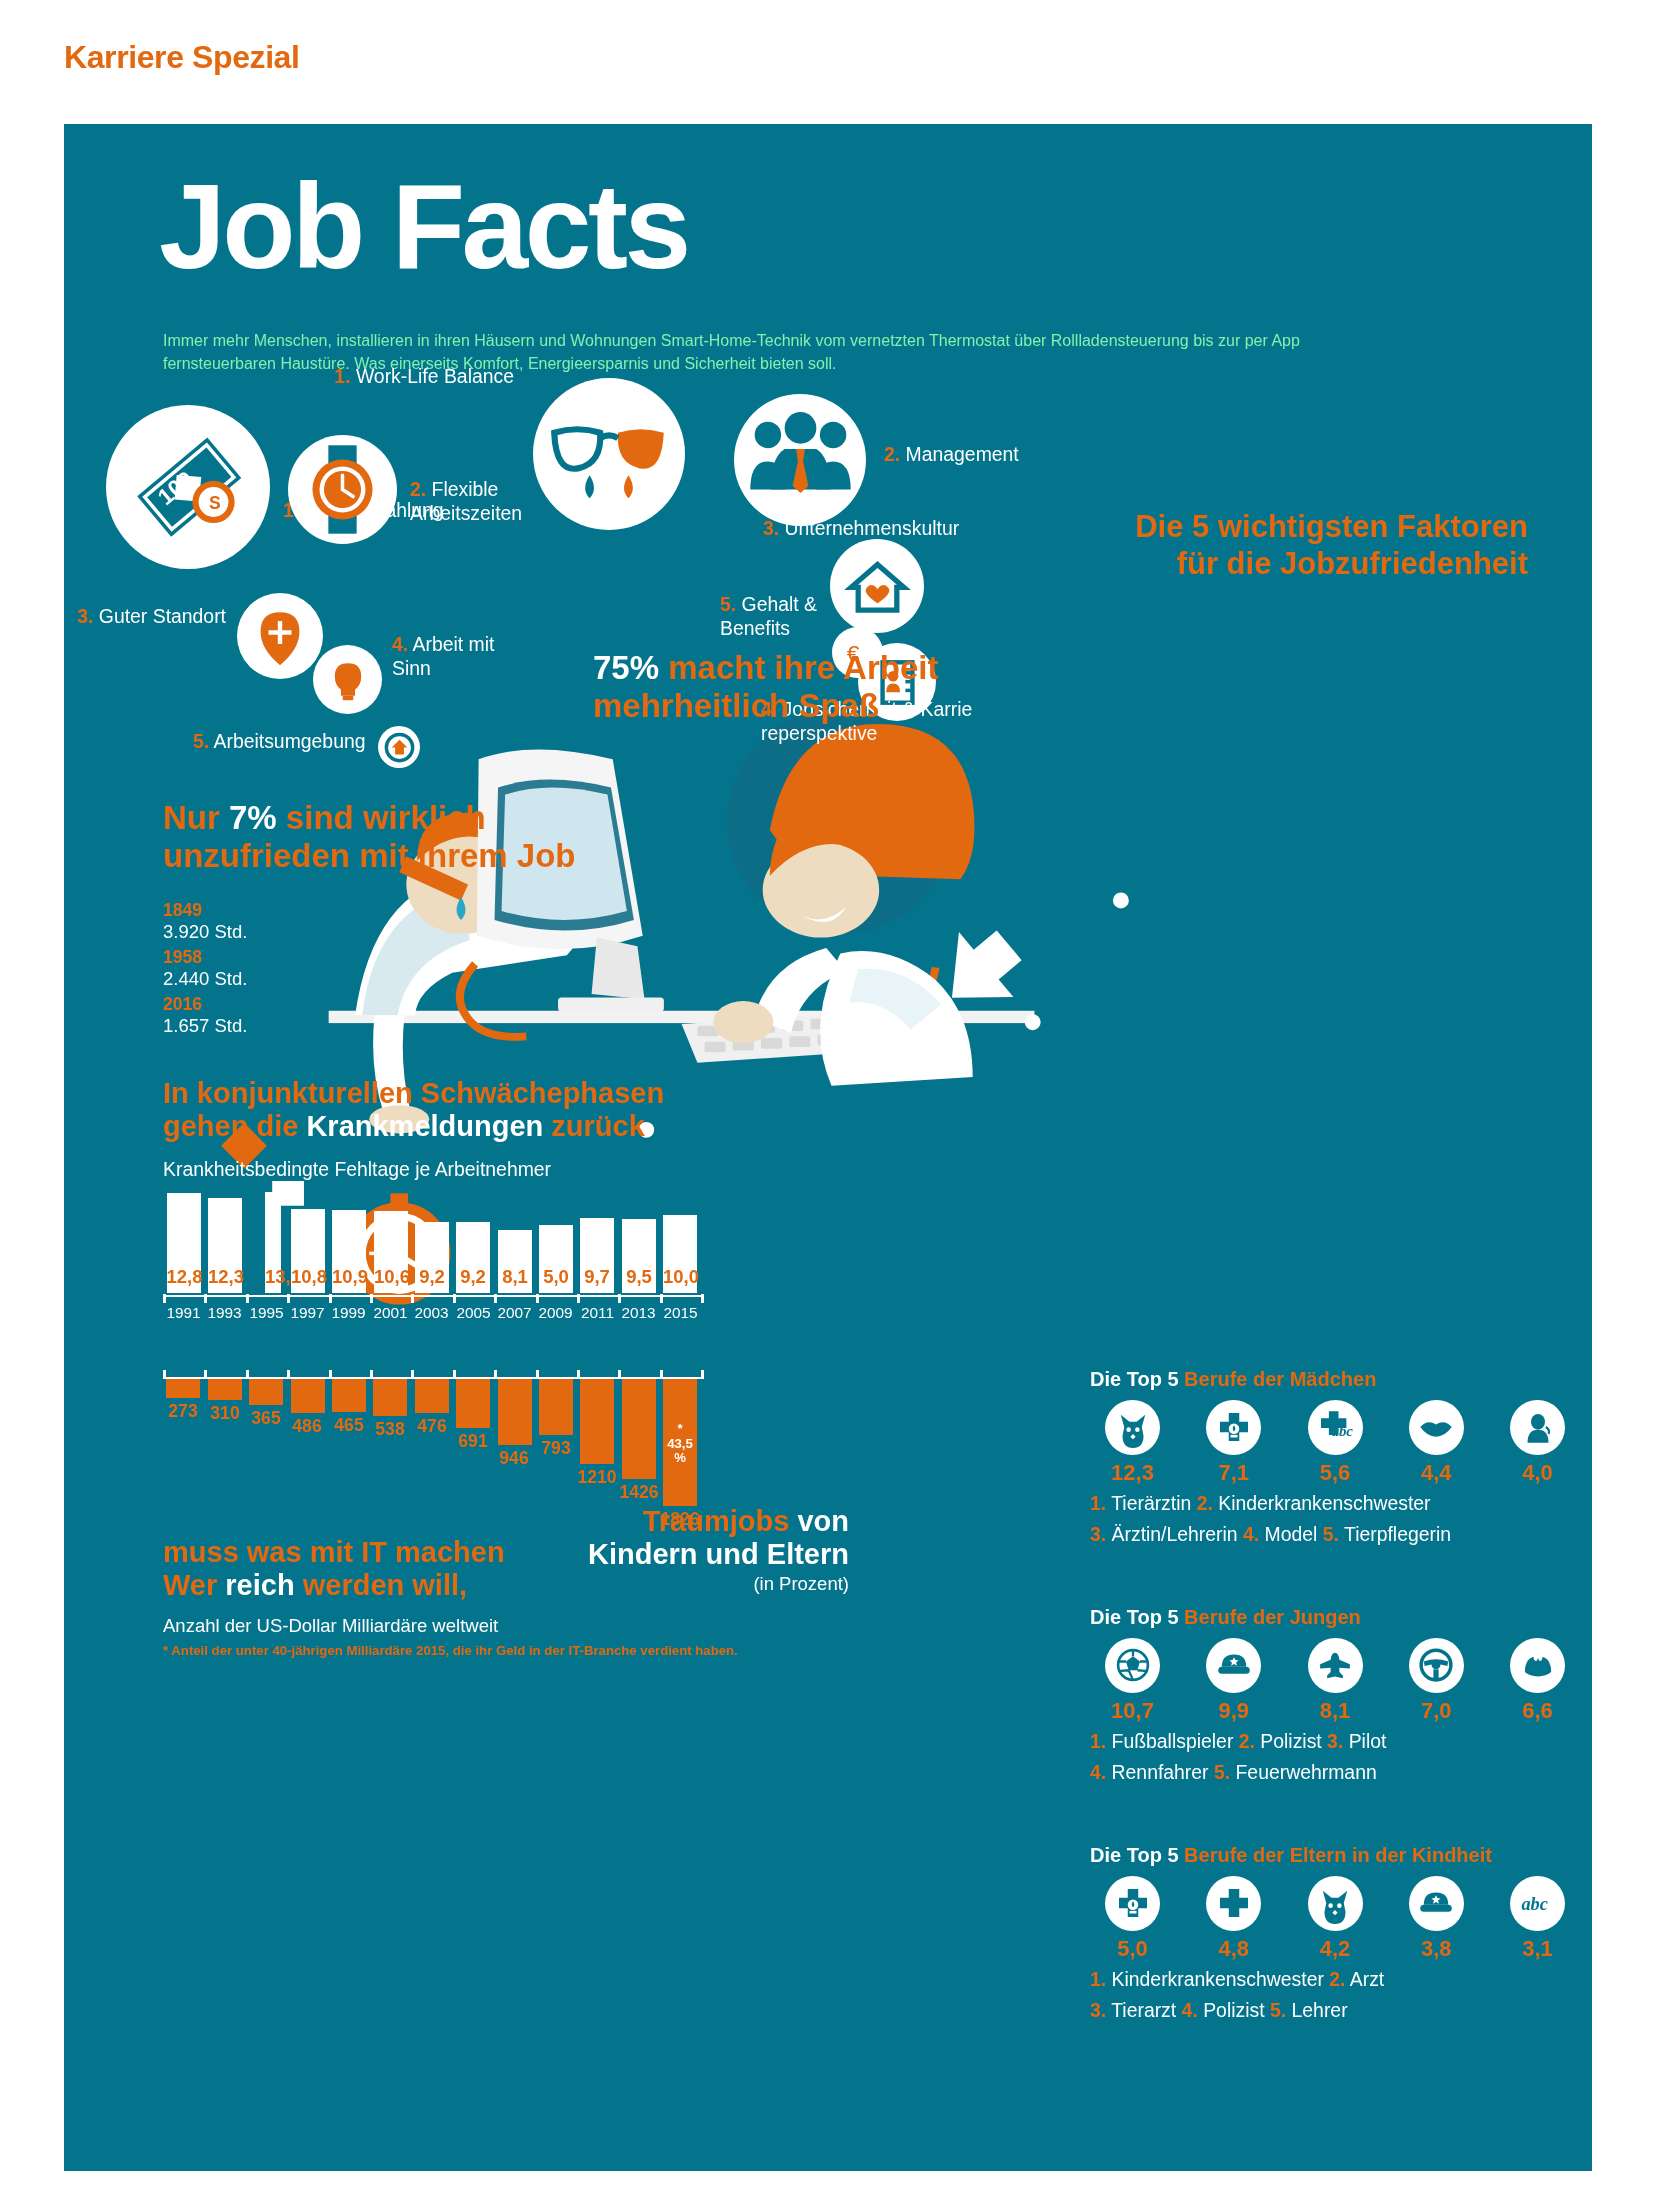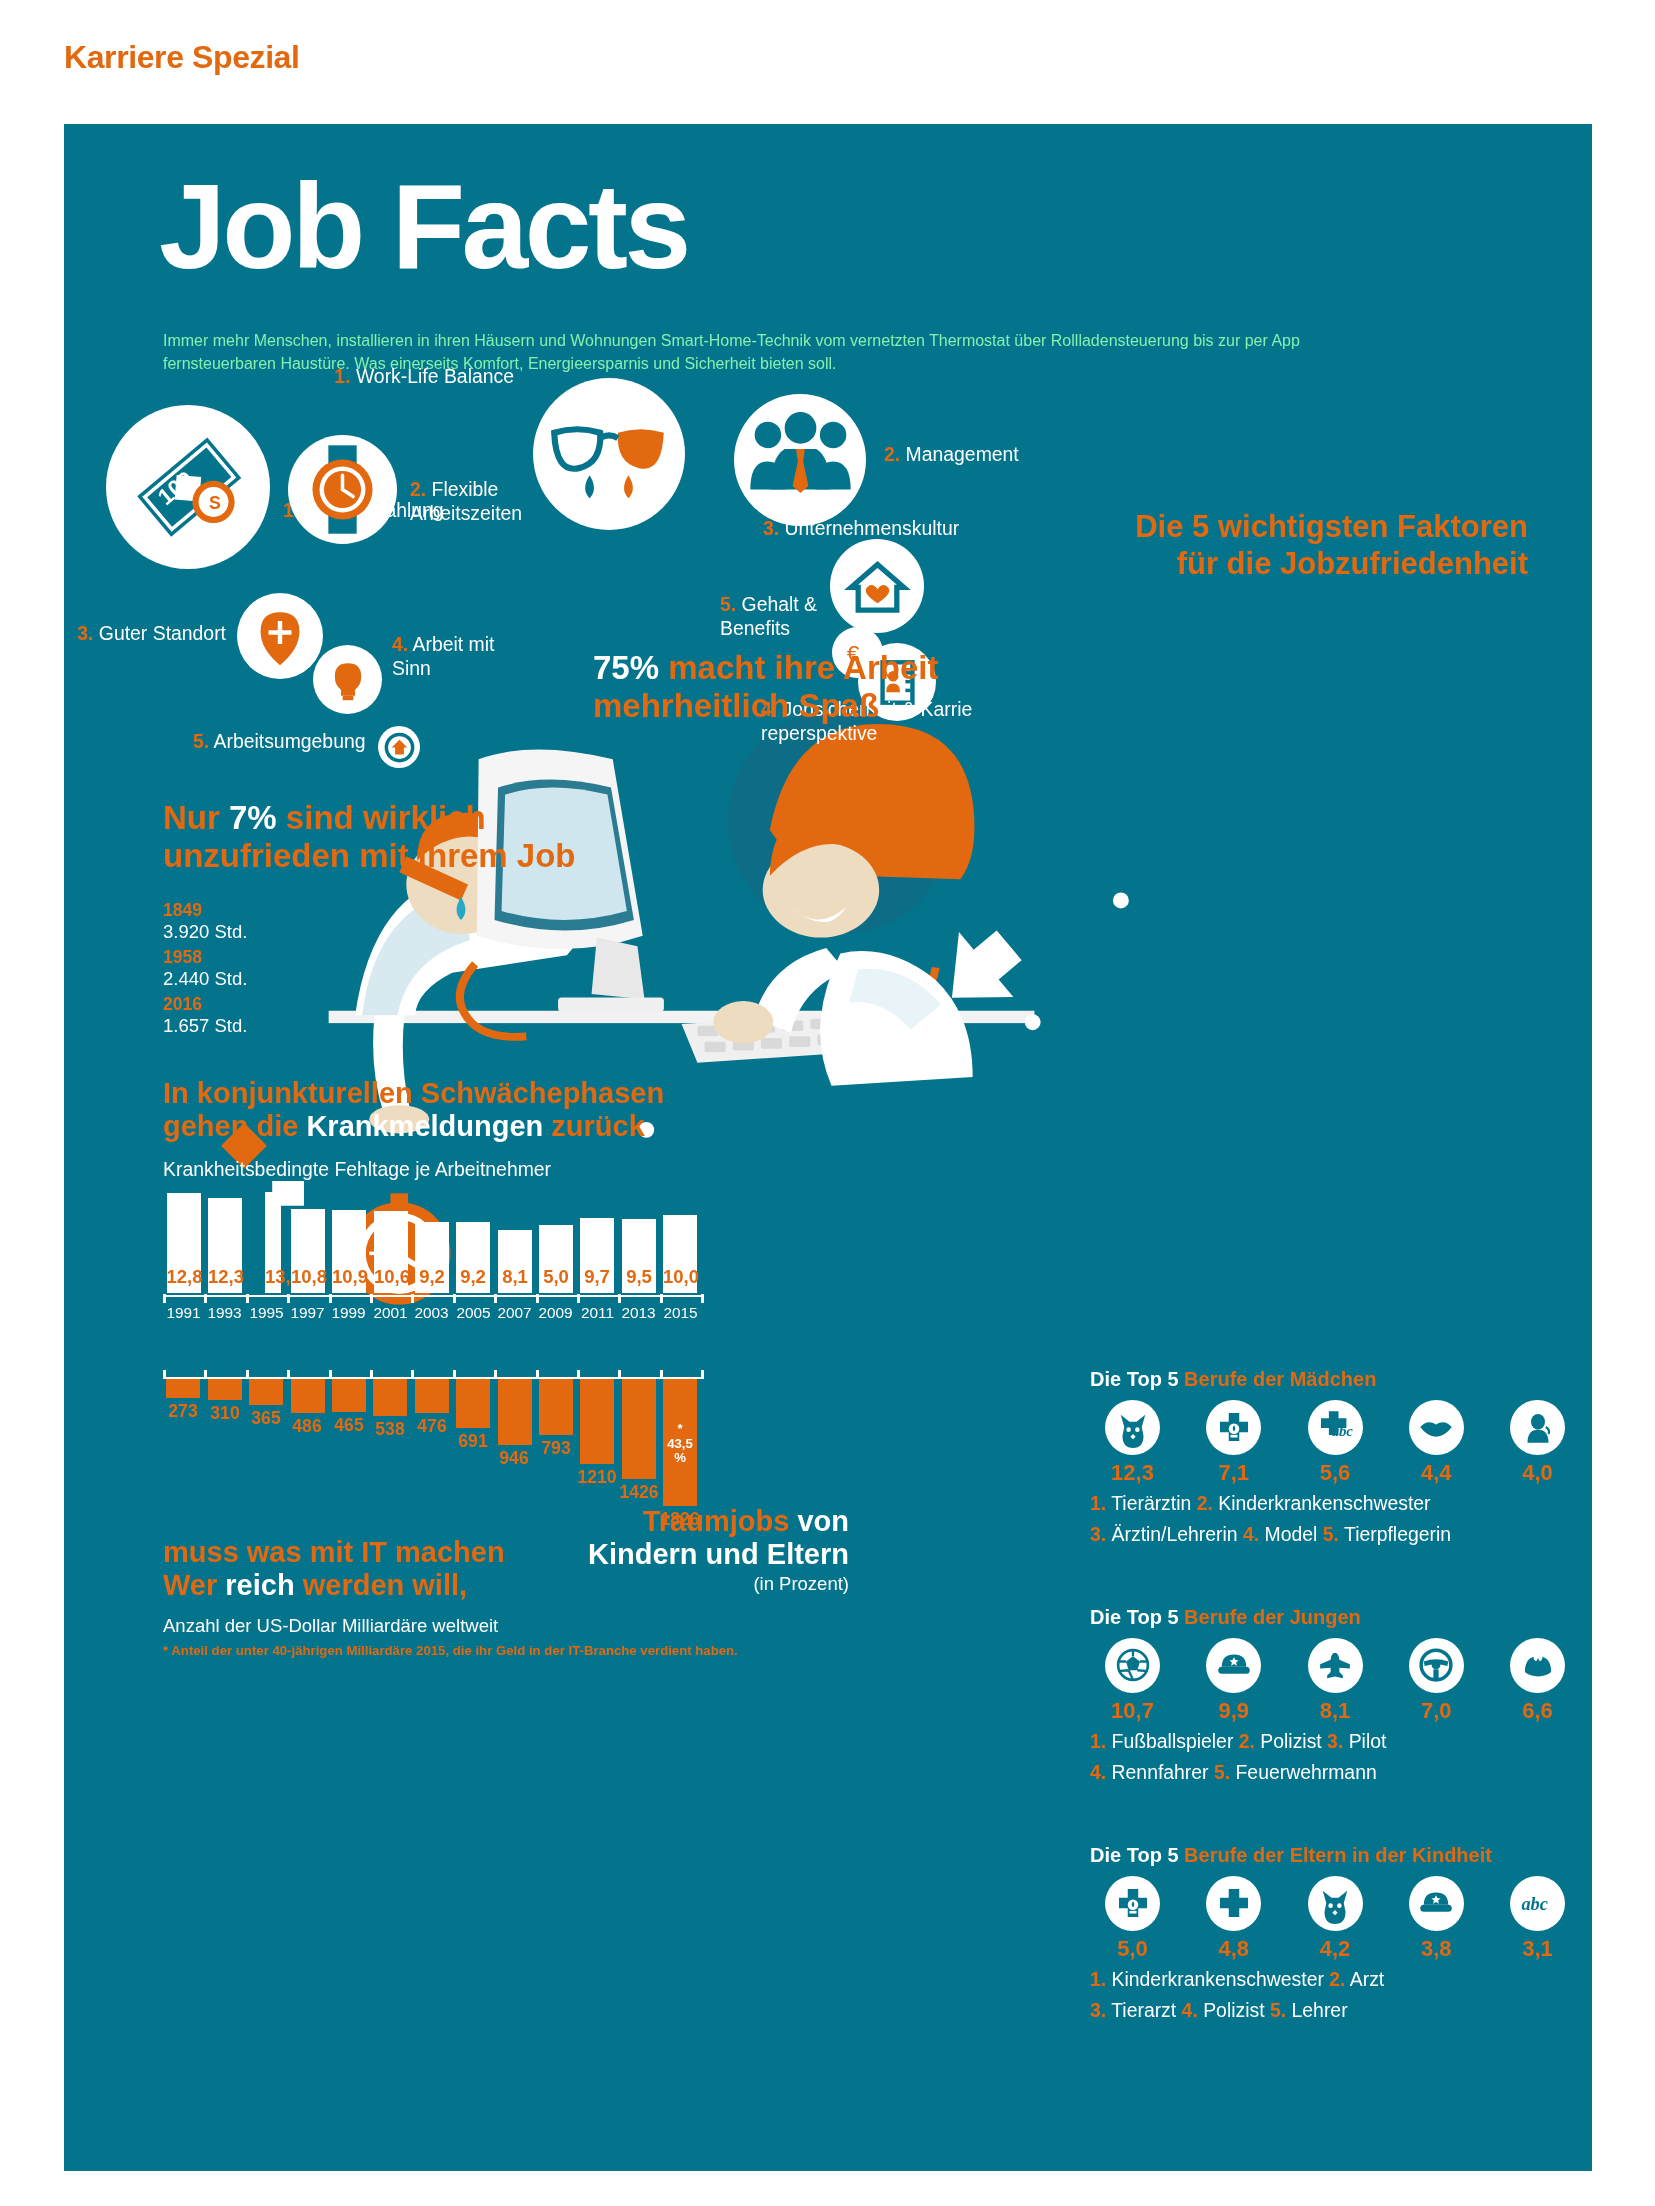--- a/index.html
+++ b/index.html
@@ -243,21 +243,21 @@
     <b>2.</b>
     <span>Flexible Arbeitszeiten</span>
   </div>
 
   <div class="circ" style="left:173px; top:469px; width:86px; height:86px;">
     <svg width="76" height="76" viewBox="0 0 86 86">
       <path d="M43 16 q22 0 22 22 q0 20 -22 38 q-22 -18 -22 -38 q0 -22 22 -22z" fill="#e2690f"></path>
       <path d="M43 26 l0 26 M30 39 l26 0" stroke="#ffffff" stroke-width="5"></path>
     </svg>
   </div>
-  <div class="lbl rt" style="left:0px; top:497px; width:162px;">
+  <div class="lbl rt" style="left:0px; top:480px; width:162px;">
     <b>3.</b>
     <span>Guter Standort</span>
   </div>
 
   <div class="circ" style="left:249px; top:521px; width:69px; height:69px;">
     <svg width="58" height="58" viewBox="0 0 66 66">
       <path d="M33 14 q15 0 15 15 q0 10 -7 15 l0 7 l-16 0 l0 -7 q-7 -5 -7 -15 q0 -15 15 -15z" fill="#e2690f"></path>
       <rect x="27" y="51" width="12" height="5" fill="#e2690f"></rect>
     </svg>
   </div>

